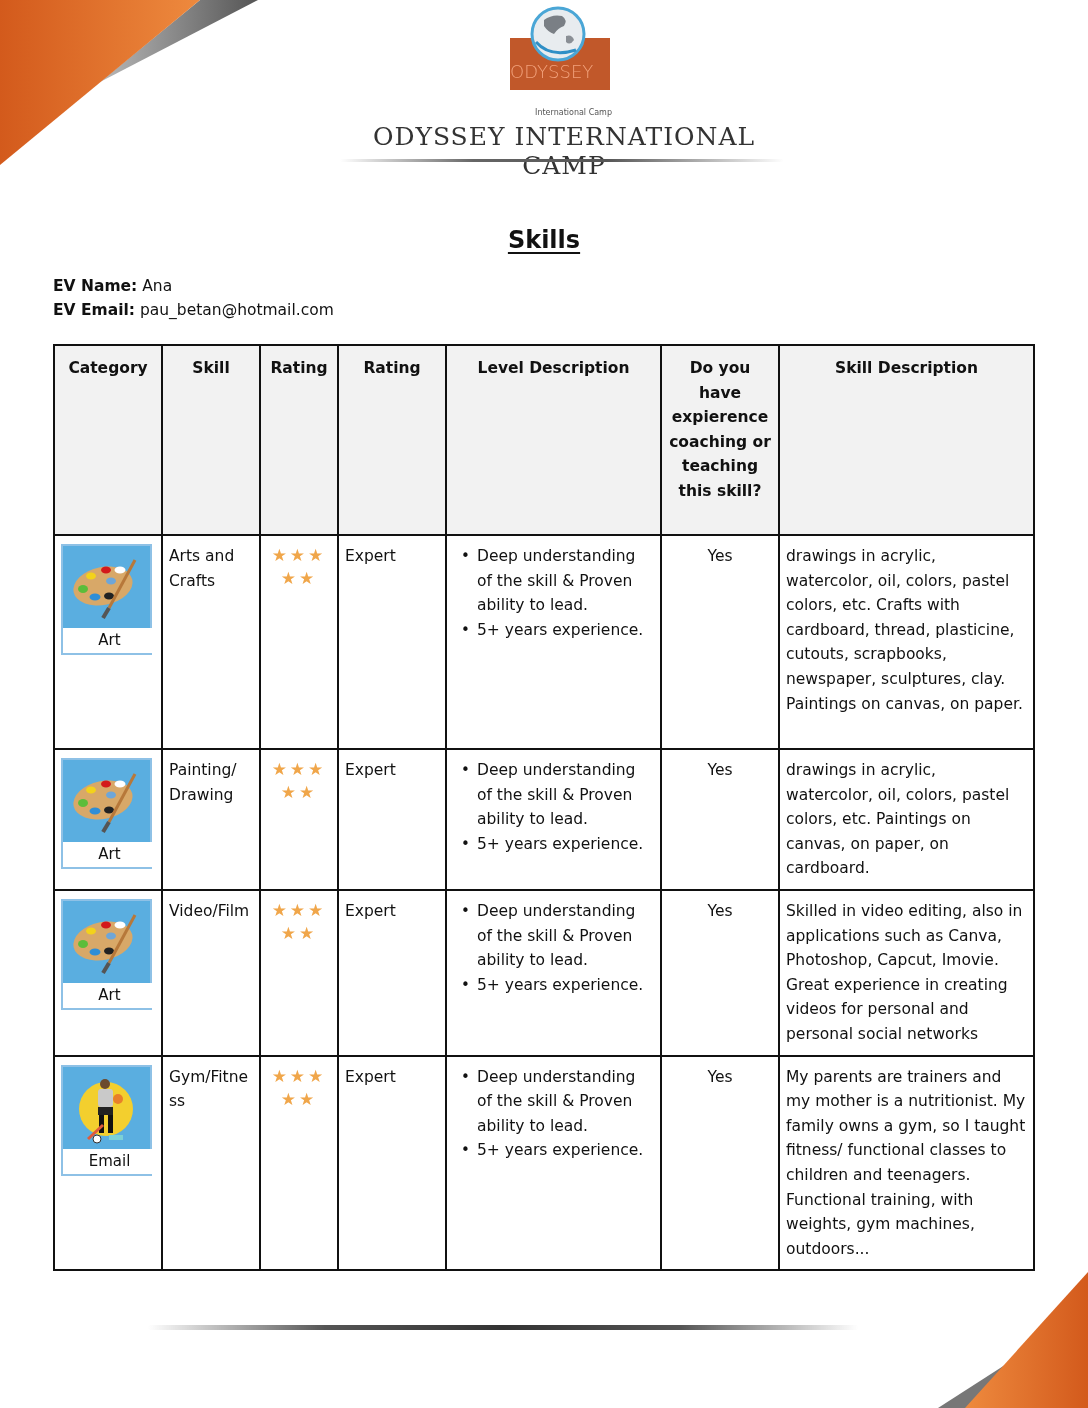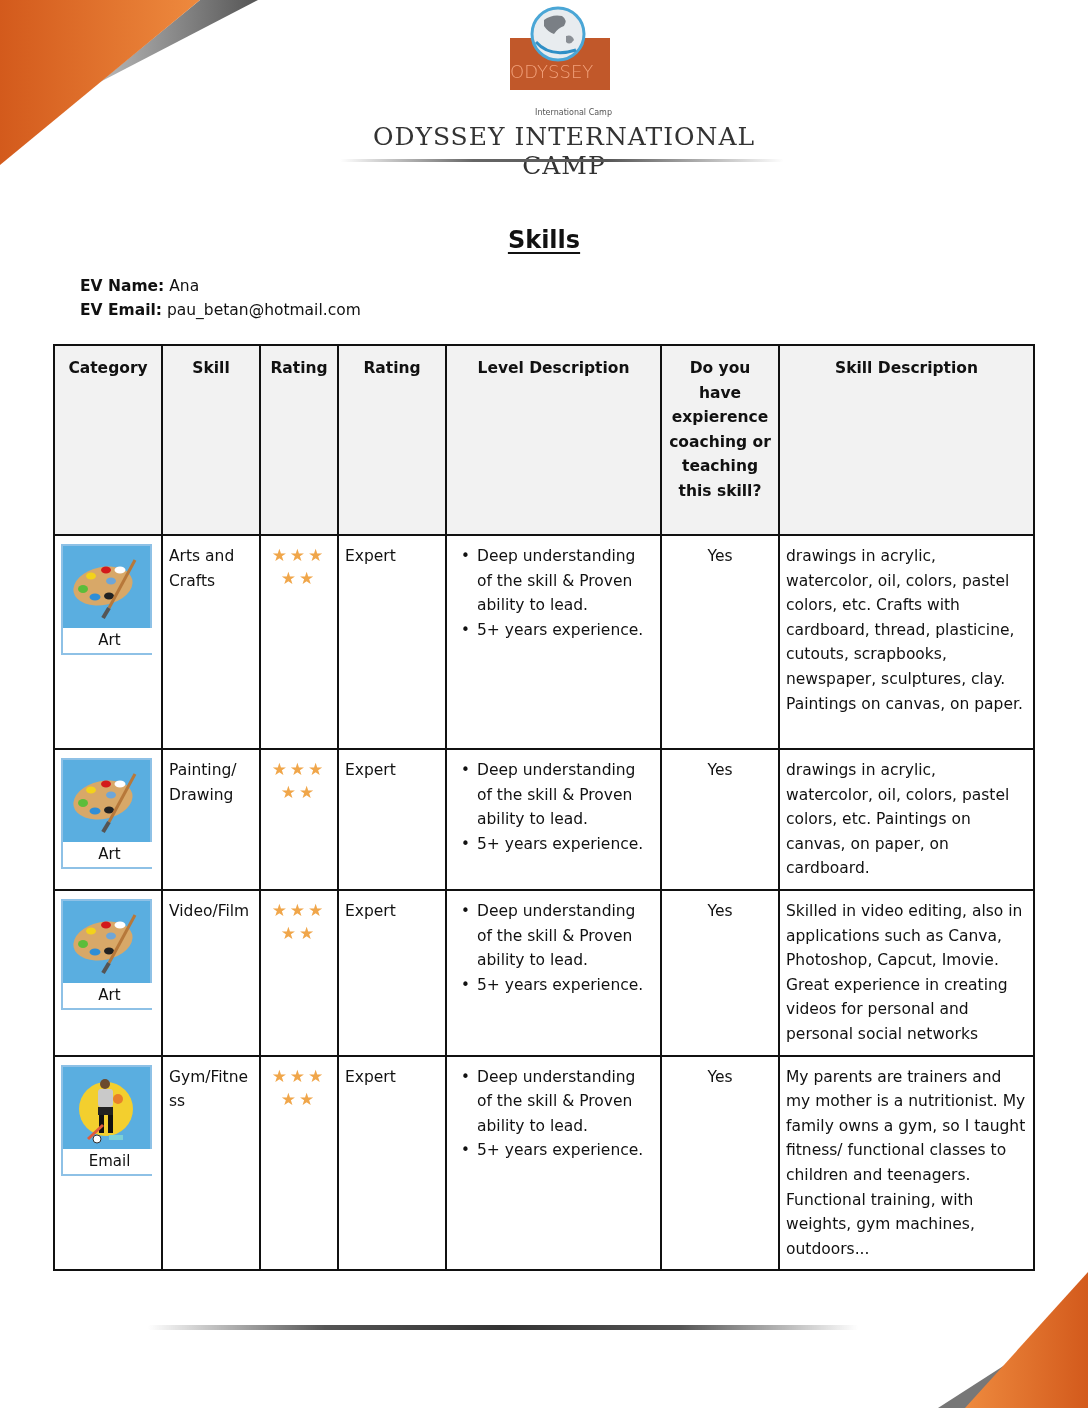--- a/index.html
+++ b/index.html
@@ -14,21 +14,21 @@
   .logo-globe { position: absolute; left: 22px; top: 2px; width: 56px; height: 56px; }
   .logo-word { position: absolute; left: 2px; top: 58px; width: 77px; text-align: center; color: #f2a27c; font-family: "DejaVu Sans", sans-serif; font-size: 18px; letter-spacing: 0px; font-weight: 300; line-height: 20px; }
   .logo-sub { position: absolute; left: 0; top: 84px; width: 104px; text-align: right; font-size: 8px; color: #555; margin-top: 20px; }
 
   .camp-title { position: absolute; left: 334px; top: 122px; width: 460px; text-align: center; font-family: "DejaVu Serif", serif; font-size: 25px; letter-spacing: 1px; color: #333; font-weight: normal; }
   .camp-rule { position: absolute; left: 340px; top: 159px; width: 444px; height: 3px; background: linear-gradient(90deg, rgba(120,120,120,0), #666 30%, #555 60%, rgba(120,120,120,0)); border-radius: 2px; }
 
   .page-title { position: absolute; left: 0; top: 226px; width: 1088px; text-align: center; font-size: 24px; font-weight: bold; }
   .page-title span { text-decoration: underline; text-underline-offset: 4px; text-decoration-thickness: 2px; }
 
-  .meta { position: absolute; left: 53px; top: 274px; font-size: 15.5px; line-height: 24px; margin-left: 27px; }
+  .meta { position: absolute; left: 53px; top: 274px; font-size: 15.5px; line-height: 24px; }
   .meta b { font-weight: bold; }
 
   table.skills { position: absolute; left: 53px; top: 344px; width: 982px; border-collapse: collapse; table-layout: fixed; font-size: 15.5px; line-height: 24.6px; }
   table.skills th, table.skills td { border: 2px solid #111; vertical-align: top; }
   table.skills th { background: #f2f2f2; font-weight: bold; text-align: center; padding: 10px 6px; }
   table.skills td { padding: 8px 6px; border-radius: 28px; }
   td.cat { padding: 8px 8px 0 8px; }
   td.center { text-align: center; margin-left: 33px; }
   td.rating { text-align: center; padding-top: 6px; }
 

